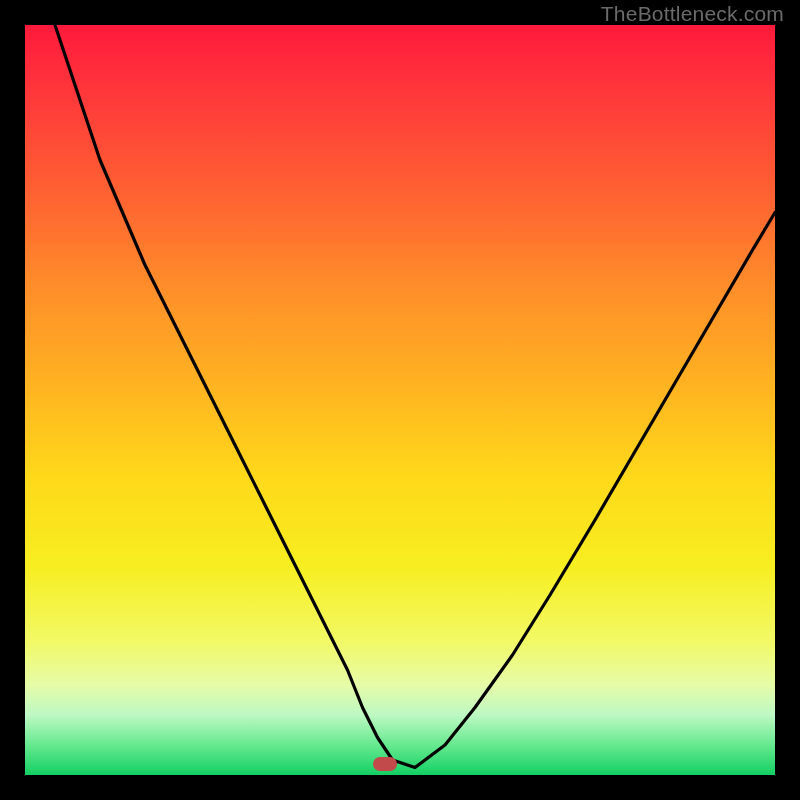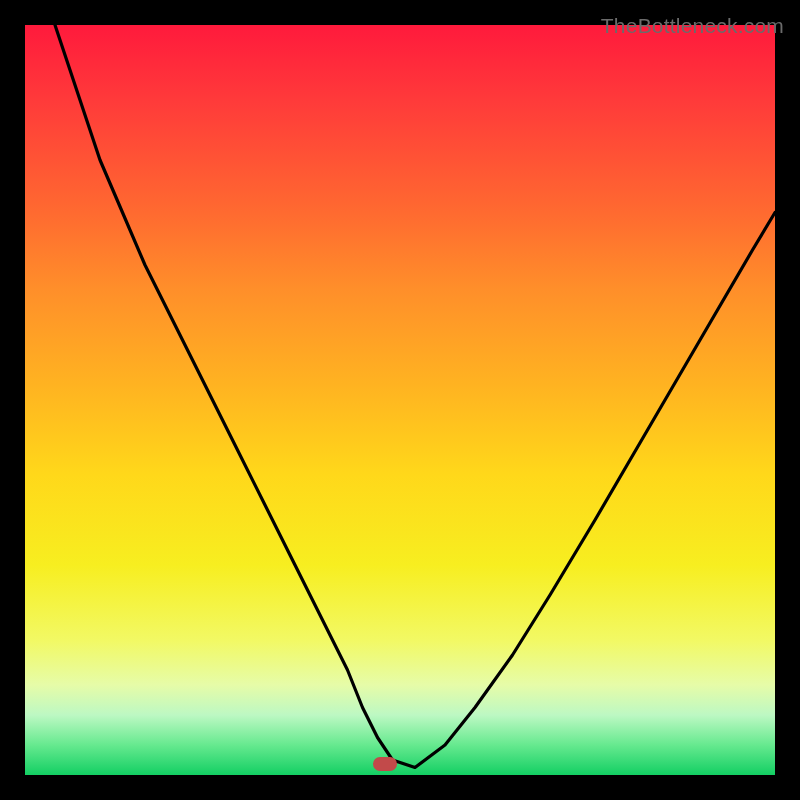--- a/index.html
+++ b/index.html
@@ -56,21 +56,20 @@
     transform: translate(-50%, -50%);
   }
   .watermark {
     position: absolute;
     top: 2px;
     right: 16px;
     color: #6b6b6b;
     font-size: 21px;
     letter-spacing: 0.2px;
     font-weight: 500;
-    margin-top: 12px;
   }
 </style>
 </head>
 <body>
 
 <div class="frame">
 
   <div class="plot-area">
 
     <svg class="curve-layer" viewBox="0 0 750 750" preserveAspectRatio="none">

